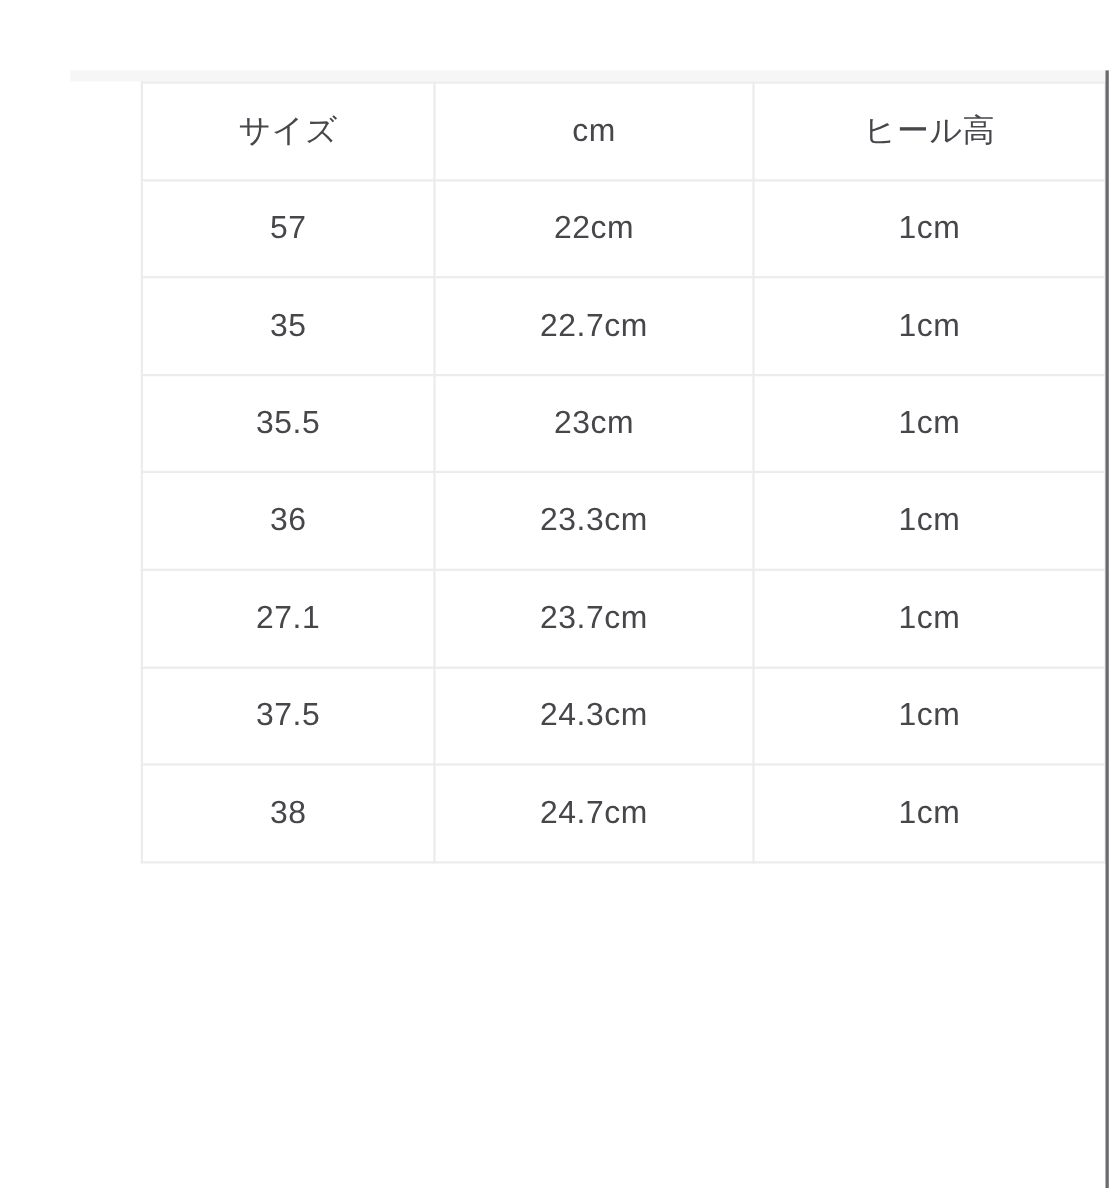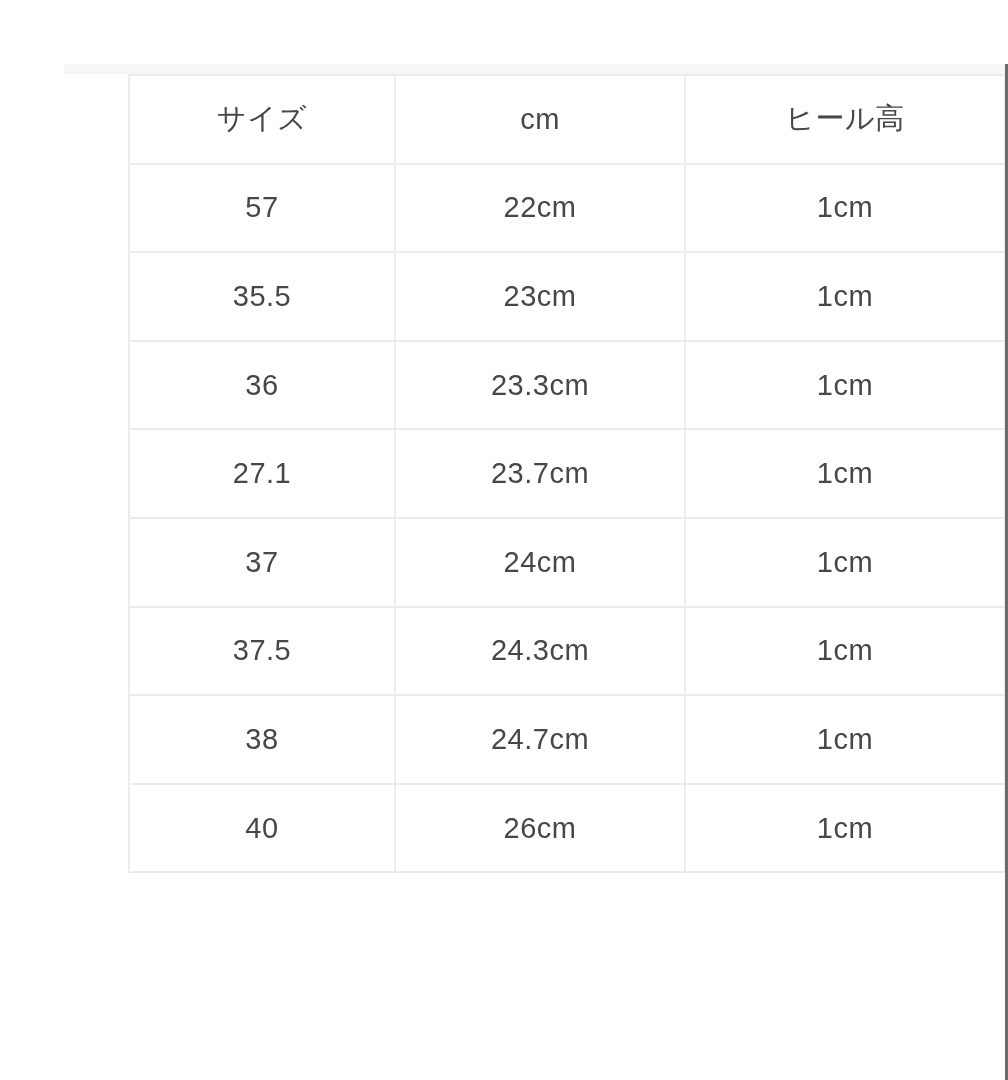--- a/index.html
+++ b/index.html
@@ -83,52 +83,47 @@
         <th>ヒール高</th>
       </tr>
     </thead>
     <tbody>
         <tr>
           <td>57</td>
           <td>22cm</td>
           <td>1cm</td>
         </tr>
         <tr>
+          <td>35</td>
+          <td>22.7cm</td>
+          <td>1cm</td>
+        </tr>
+        <tr>
           <td>35.5</td>
           <td>23cm</td>
           <td>1cm</td>
         </tr>
         <tr>
           <td>36</td>
           <td>23.3cm</td>
           <td>1cm</td>
         </tr>
         <tr>
           <td>27.1</td>
           <td>23.7cm</td>
           <td>1cm</td>
         </tr>
         <tr>
-          <td>37</td>
-          <td>24cm</td>
-          <td>1cm</td>
-        </tr>
-        <tr>
           <td>37.5</td>
           <td>24.3cm</td>
           <td>1cm</td>
         </tr>
         <tr>
           <td>38</td>
           <td>24.7cm</td>
-          <td>1cm</td>
-        </tr>
-        <tr>
-          <td>40</td>
-          <td>26cm</td>
           <td>1cm</td>
         </tr>
       </tbody>
   </table>
 
   <div class="strip-bottom"></div>
   <div class="right-edge-bar"></div>
 </div>
 
 </body></html>

